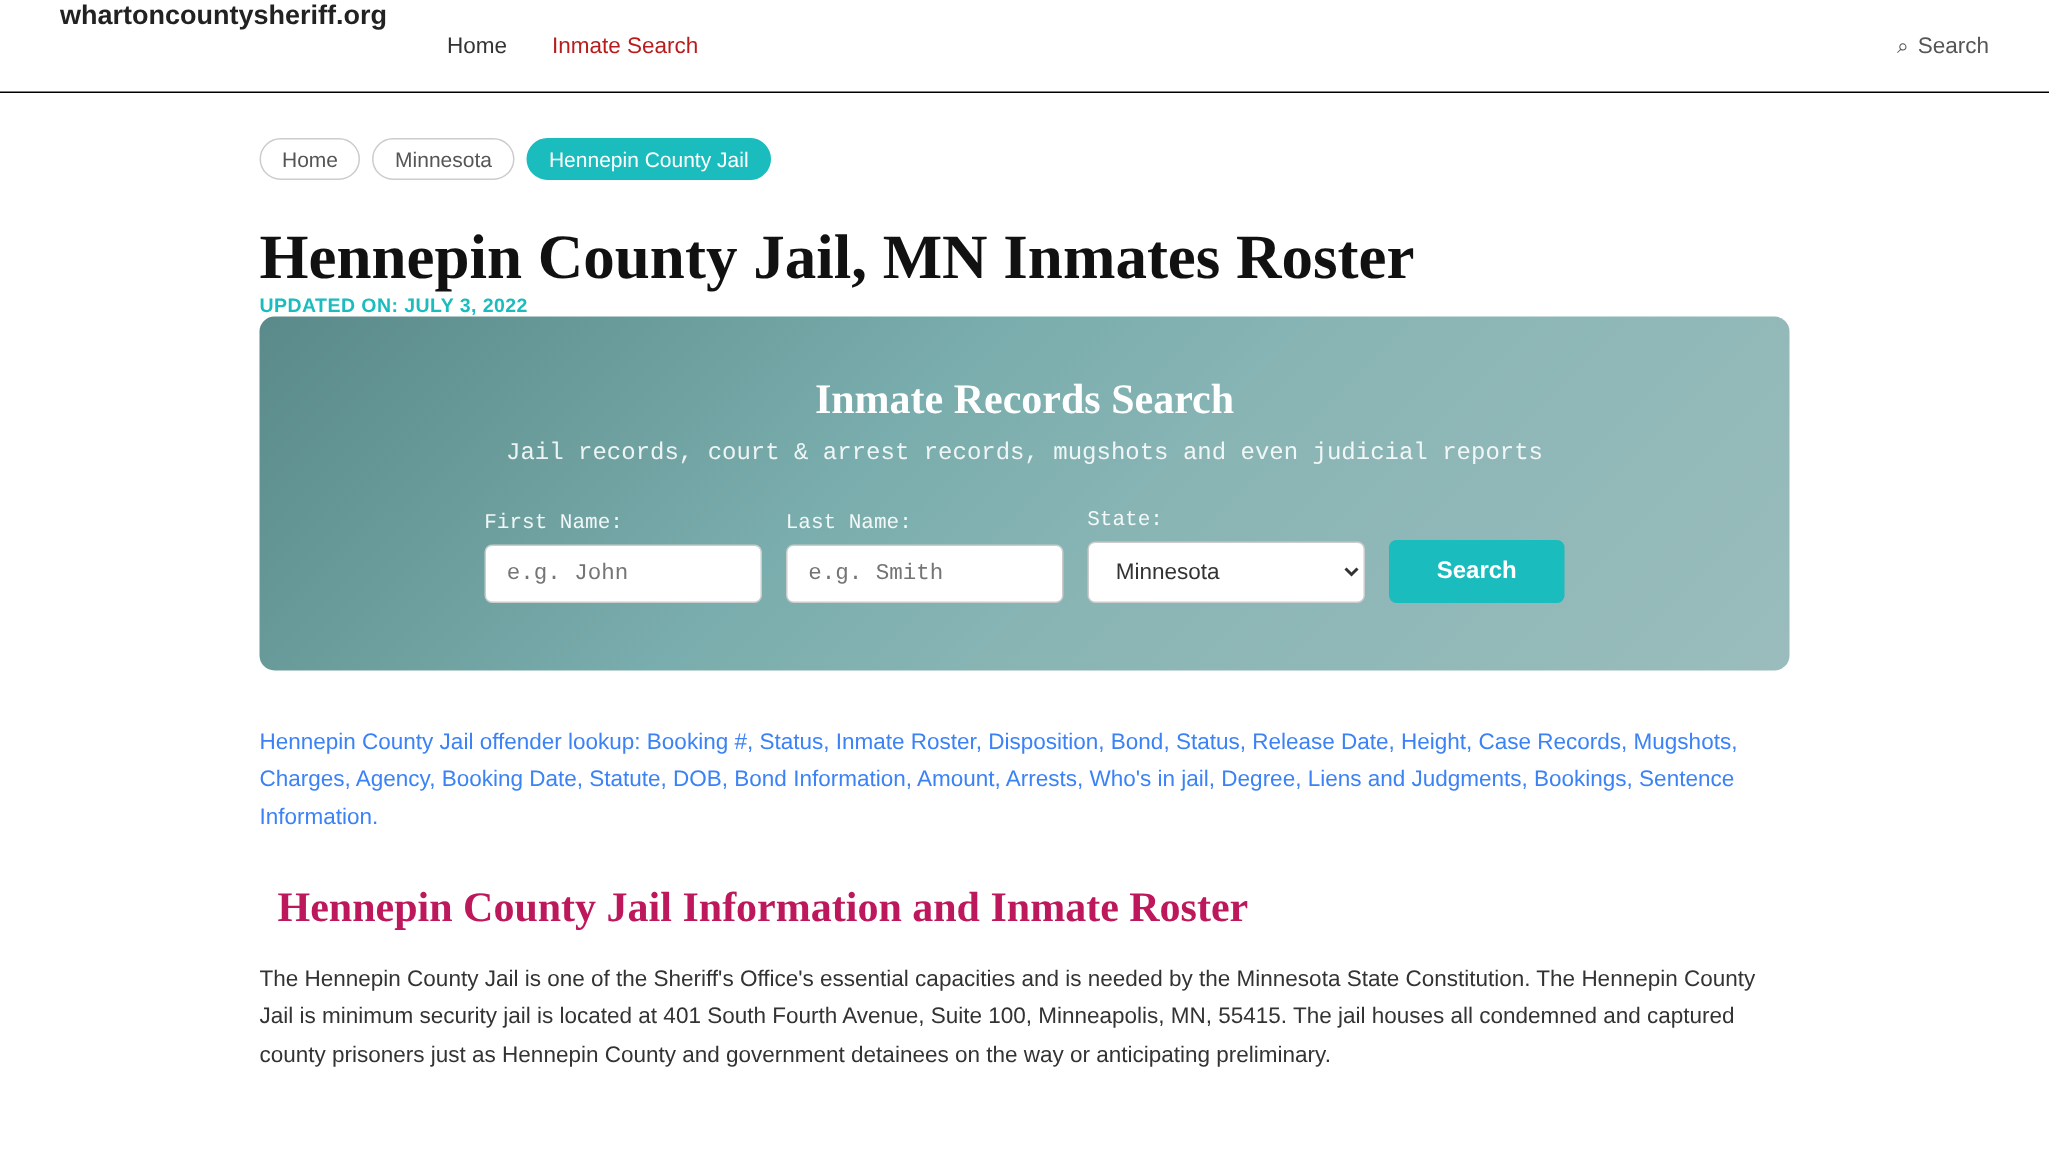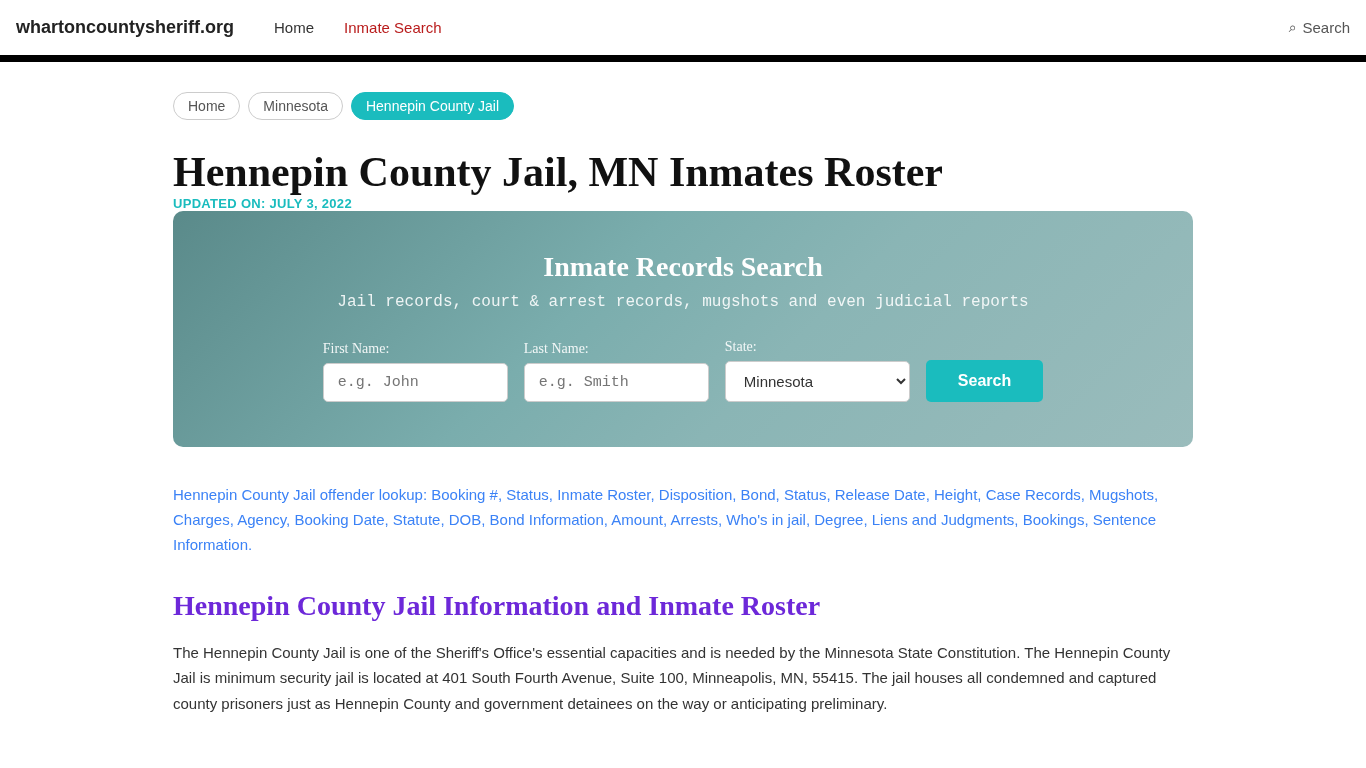--- a/index.html
+++ b/index.html
@@ -1,24 +1,23 @@
 <!DOCTYPE html>
 <html><head>
   <meta charset="utf-8">
   <style>
     * { margin: 0; padding: 0; box-sizing: border-box; }
     body { font-family: Georgia, 'Times New Roman', serif; background: #fff; color: #333; font-size: 16px; }
 
     
     .navbar {
       background: #fff;
-      border-bottom: 7px solid #000000;
-      padding: 0 16px;
-      display: flex;
-      align-items: center;
+      border-bottom: 1px solid #000000;
+      padding: 0 40px;
+      display: flex;
       height: 62px;
       position: sticky;
       top: 0;
       z-index: 100;
     }
     .navbar-brand {
       font-family: Arial, sans-serif;
       font-size: 18px;
       font-weight: bold;
       color: #222;
@@ -133,21 +132,21 @@
       gap: 16px;
       flex-wrap: wrap;
     }
     .form-group {
       display: flex;
       flex-direction: column;
       align-items: flex-start;
       gap: 6px;
     }
     .form-label {
-      font-family: Liberation Serif, serif;
+      font-family: Liberation Mono, monospace;
       font-size: 14px;
       color: rgba(255,255,255,0.9);
       font-weight: 500;
     }
     .form-input {
       font-family: Liberation Mono, monospace;
       font-size: 15px;
       padding: 10px 14px;
       border: 1px solid #ccc;
       border-radius: 5px;
@@ -189,22 +188,23 @@
       color: #3b82f6;
       line-height: 1.65;
       margin-bottom: 32px;
     }
 
     
     .section-heading {
       font-family: Georgia, serif;
       font-size: 28px;
       font-weight: 900;
-      color: #6d28d9;
+      color: #be185d;
       margin-bottom: 18px;
+      margin-left: 12px;
     }
 
     .section-body {
       font-family: Arial, sans-serif;
       font-size: 15px;
       color: #333;
       line-height: 1.7;
     }
   </style>
 </head>

